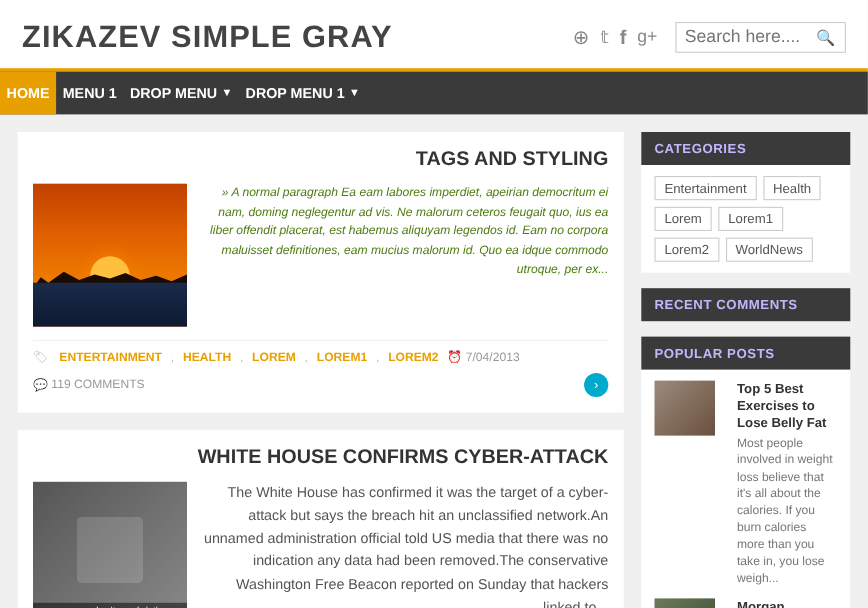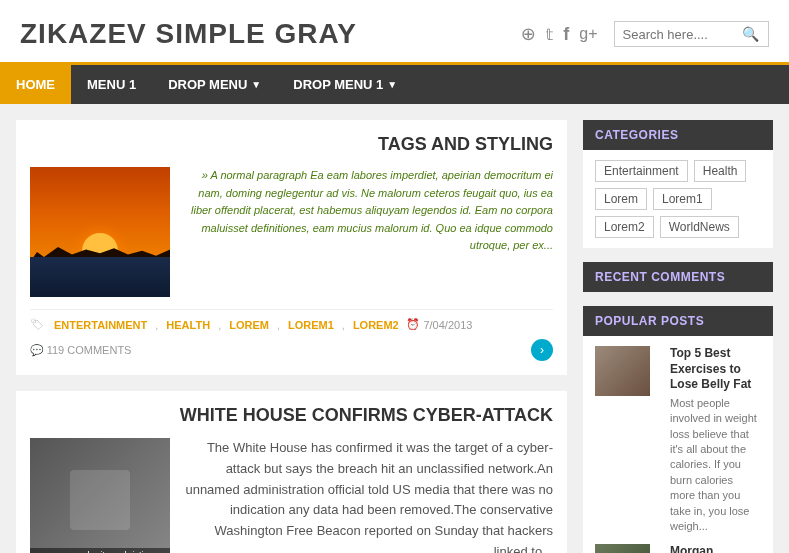--- a/index.html
+++ b/index.html
@@ -7,26 +7,26 @@
 
     
     #header { background: #fff; padding: 18px 20px 12px; display: flex; align-items: center; justify-content: space-between; border-bottom: 3px solid #e8a000; }
     #header-left {}
     #site-title { font-size: 28px; font-weight: bold; color: #444; letter-spacing: 1px; text-transform: uppercase; }
     #site-subtitle { font-size: 11px; color: #999; margin-top: 2px; text-transform: uppercase; letter-spacing: 0.5px; }
     #header-right { display: flex; align-items: center; gap: 16px; }
     .social-icons { display: flex; gap: 10px; align-items: center; }
     .social-icon { color: #888; font-size: 16px; cursor: pointer; }
     .search-box { display: flex; align-items: center; border: 1px solid #ccc; padding: 4px 8px; background: #fff; }
-    .search-input { border: none; outline: none; font-size: 13px; color: #737373; width: 120px; }
+    .search-input { border: none; outline: none; font-size: 16px; color: #737373; width: 120px; }
     .search-btn { background: none; border: none; cursor: pointer; color: #999; font-size: 14px; }
 
     
     #nav { background: #3a3a3a; display: flex; align-items: center; }
-    .nav-item { color: #fff; padding: 12px 16px; font-size: 13px; font-weight: bold; text-transform: uppercase; cursor: pointer; display: flex; align-items: center; gap: 4px; }
+    .nav-item { color: #fff; padding: 12px 6px; font-size: 13px; font-weight: bold; text-transform: uppercase; cursor: pointer; display: flex; align-items: center; gap: 4px; }
     .nav-item.active { background: #e8a000; }
     .nav-arrow { font-size: 10px; }
 
     
     #main { display: flex; max-width: 789px; margin: 0 auto; gap: 0; padding: 16px; gap: 16px; }
     #content { flex: 1; min-width: 0; }
     #sidebar { width: 190px; flex-shrink: 0; }
 
     
     .article { background: #fff; margin-bottom: 16px; padding: 14px; text-align: right; }

